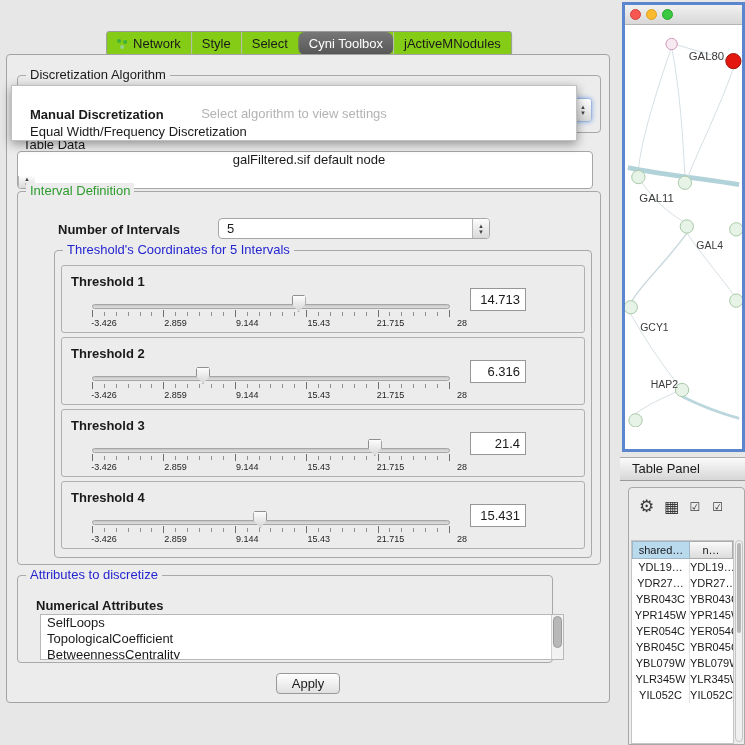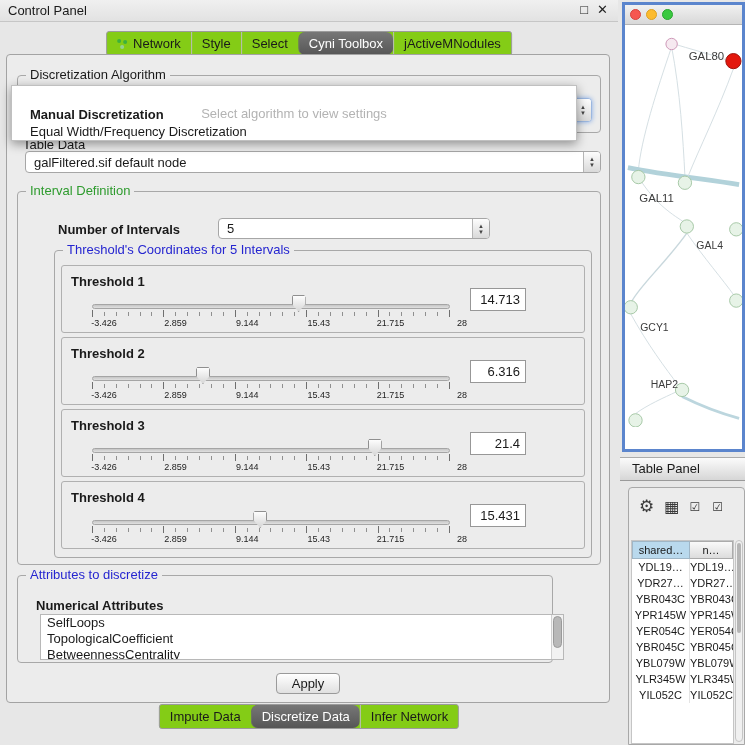--- a/index.html
+++ b/index.html
@@ -56,21 +56,21 @@
   .td-label { position:absolute; left:16px; top:82px; font-size:13px; }
 
   .combo { position:absolute; background:#fff; border:1px solid #a6a6a6; border-radius:4px;
     font-size:13px; display:flex; align-items:center; overflow:hidden; }
   .combo .val { padding-left:8px; white-space:nowrap; overflow:hidden; flex:1; }
   .stepper { width:17px; align-self:stretch; border-left:1px solid #b5b5b5;
     background:linear-gradient(#fdfdfd,#d9d9d9); display:flex; flex-direction:column;
     align-items:center; justify-content:center; }
   .stepper span { font-size:6px; line-height:6px; color:#444; }
 
-  #comboTableData { left:18px; top:96px; width:576px; height:22px; }
+  #comboTableData { left:10px; top:96px; width:576px; height:38px;flex-direction:column; }
 
   #intervalGroup { left:10px; top:136px; width:584px; height:374px; }
   .num-label { position:absolute; left:40px; top:30px; font-size:13px; font-weight:bold; }
   #comboIntervals { left:200px; top:26px; width:272px; height:21px; }
 
   #threshGroup { position:absolute; left:36px; top:58px; width:538px; height:308px;
     border:1px solid #a8a8a8; border-radius:4px; }
 
   .thresh-panel { position:absolute; left:6px; width:524px; height:68px;
     border:1px solid #b0b0b0; border-radius:3px; background:#ececec; }
@@ -142,27 +142,20 @@
   .tcell.c1 { flex:1; }
   .tw-vscroll { position:absolute; right:1px; top:52px; bottom:2px; width:8px;
     background:#f0f0f0; border:1px solid #c5c5c5; border-radius:4px; }
   .tw-vscroll .sb-thumb { position:absolute; left:1px; top:2px; width:4px; height:45%;
     background:#b5b5b5; border-radius:3px; }
 </style>
 </head>
 <body>
 
 <div class="control-panel">
-  <div class="titlebar">
-    <span class="title">Control Panel</span>
-    <span class="win-btns">
-      <span>□</span>
-      <span>✕</span>
-    </span>
-  </div>
 
   <div id="topTabs" class="tab-strip">
       <div class="tab">
         <span class="net-ic"></span>
         <span>Network</span>
       </div>
       <div class="tab">
         <span>Style</span>
       </div>
       <div class="tab">
@@ -306,31 +299,20 @@
           </div>
         <div class="vscroll">
             <div class="sb-thumb"></div>
           </div>
       </div>
     </div>
 
     <div class="apply-btn">Apply</div>
   </div>
 
-  <div id="bottomTabs" class="tab-strip">
-      <div class="tab">
-        <span>Impute Data</span>
-      </div>
-      <div class="tab selected">
-        <span>Discretize Data</span>
-      </div>
-      <div class="tab">
-        <span>Infer Network</span>
-      </div>
-    </div>
 </div>
 
 <div class="network-window">
   <div class="net-titlebar">
     <span class="light red"></span>
     <span class="light yellow"></span>
     <span class="light green"></span>
   </div>
   <div class="net-canvas">
     <svg width="117" height="402" viewBox="0 0 117 423">

